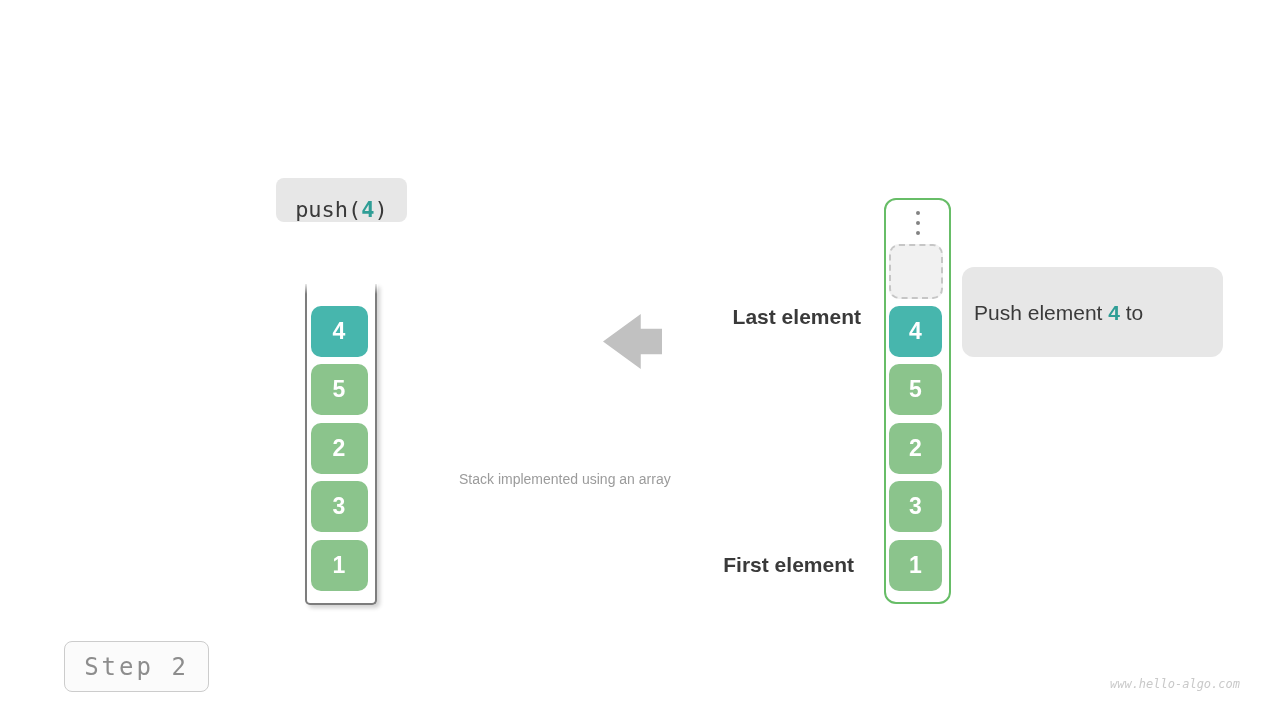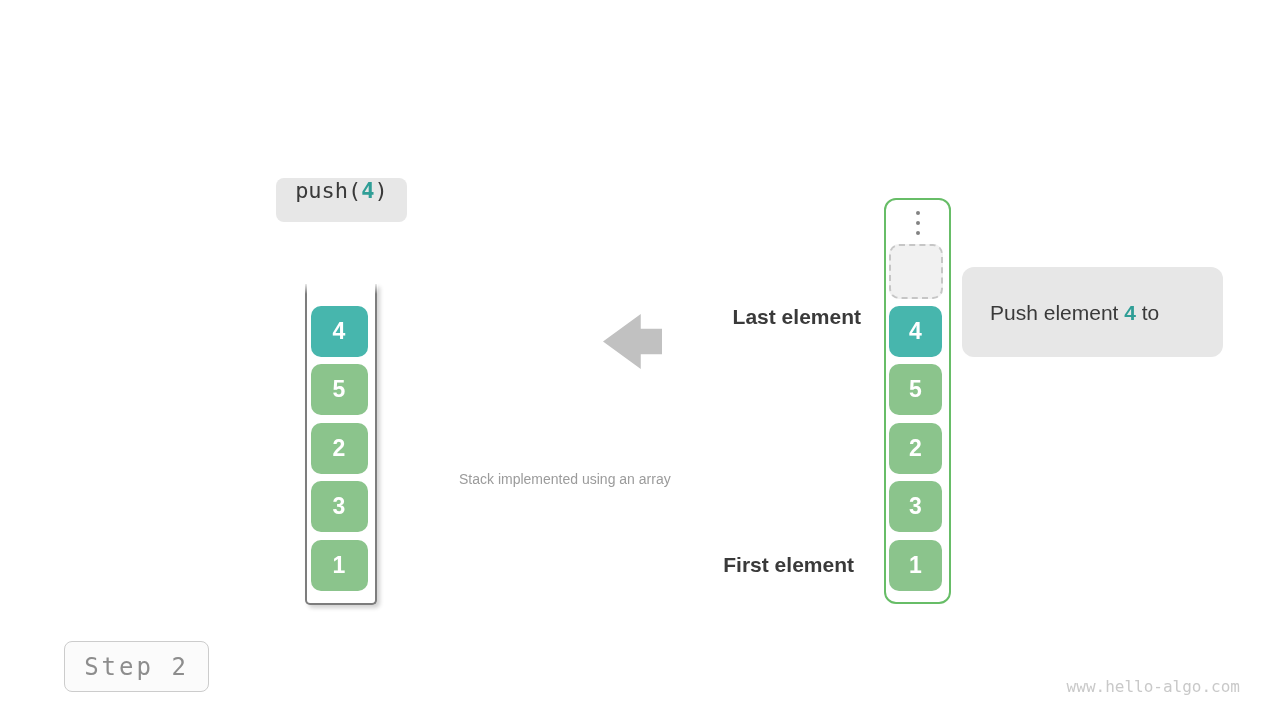--- a/index.html
+++ b/index.html
@@ -1,21 +1,21 @@
 <!DOCTYPE html>
 <html style="--teal: #47b6ad; --teal-text: #2f9e96; --green: #8bc48c; --green-border: #67bd67; --box-gray: #e7e7e7; --arrow-gray: #c1c1c1; --dark-text: #3a3a3a; --muted-text: #9b9b9b; --step-text: #8d8d8d; --watermark-text: #c9c9c9;"><head>
 <meta charset="utf-8">
 <style>
   html,body{margin:0;padding:0;background:#ffffff;}
   .canvas{position:relative;width:1280px;height:720px;background:#ffffff;overflow:hidden;
           font-family:"Liberation Sans",sans-serif;}
 
   
   .push-box{position:absolute;left:276px;top:178px;width:131px;height:44px;
-            background:var(--box-gray);border-radius:8px;display:flex;align-items:flex-start;
+            background:var(--box-gray);border-radius:8px;display:flex;align-items:flex-end;
             justify-content:center;font-family:"DejaVu Sans Mono",monospace;font-size:22px;
             color:var(--dark-text);}
   .teal-text{color:var(--teal-text);font-weight:bold;}
 
   
   .left-stack{position:absolute;left:305px;top:284px;width:68px;height:319px;
               border-left:2px solid #7d7d7d;border-right:2px solid #7d7d7d;
               border-bottom:2px solid #7d7d7d;border-radius:0 0 5px 5px;
               box-shadow:3px 3px 4px rgba(0,0,0,0.18);background:#ffffff;}
   .left-stack::before{content:"";position:absolute;top:-2px;left:-3px;right:-3px;height:12px;
@@ -47,35 +47,35 @@
         align-items:center;gap:6px;}
   .dot{width:4px;height:4px;border-radius:50%;background:#828282;}
   .dashed-cell{position:absolute;left:2.5px;top:44px;width:50px;height:51px;
                border:2px dashed #c6c6c6;border-radius:10px;background:#f1f1f1;}
   .right-stack .cell{left:3px;width:53px;height:51px;}
   .rc0{top:106px}.rc1{top:164px}.rc2{top:223px}.rc3{top:281px}.rc4{top:340px}
 
   
   .callout{position:absolute;left:962px;top:267px;width:261px;height:90px;
            background:var(--box-gray);border-radius:12px;display:flex;flex-direction:column;
-           justify-content:center;padding-left:28px;box-sizing:border-box;
+           justify-content:center;padding-left:12px;box-sizing:border-box;
            font-size:21px;line-height:29px;color:var(--dark-text);}
   .callout .line{white-space:nowrap;}
 
   
   .step-box{position:absolute;left:36px;top:641px;width:145px;height:51px;
             border:1.5px solid #cccccc;border-radius:8px;background:#fbfbfb;
             display:flex;align-items:center;justify-content:center;
             font-family:"DejaVu Sans Mono",monospace;font-size:24px;letter-spacing:3px;
             color:var(--step-text);box-sizing:border-box;margin-left:28px;}
 
   
   .watermark{position:absolute;right:40px;top:677px;
-             font-family:"DejaVu Sans Mono",monospace;font-size:16px;
-             color:var(--watermark-text);white-space:nowrap;}
+             font-family:"DejaVu Sans Mono",monospace;font-size:12px;
+             color:var(--watermark-text);white-space:nowrap;font-style:italic;}
 </style>
 </head>
 <body>
 
 <div class="canvas">
 
   <div class="push-box">
     <span>push(</span>
       <span class="teal-text">4</span>
       <span>)</span>

